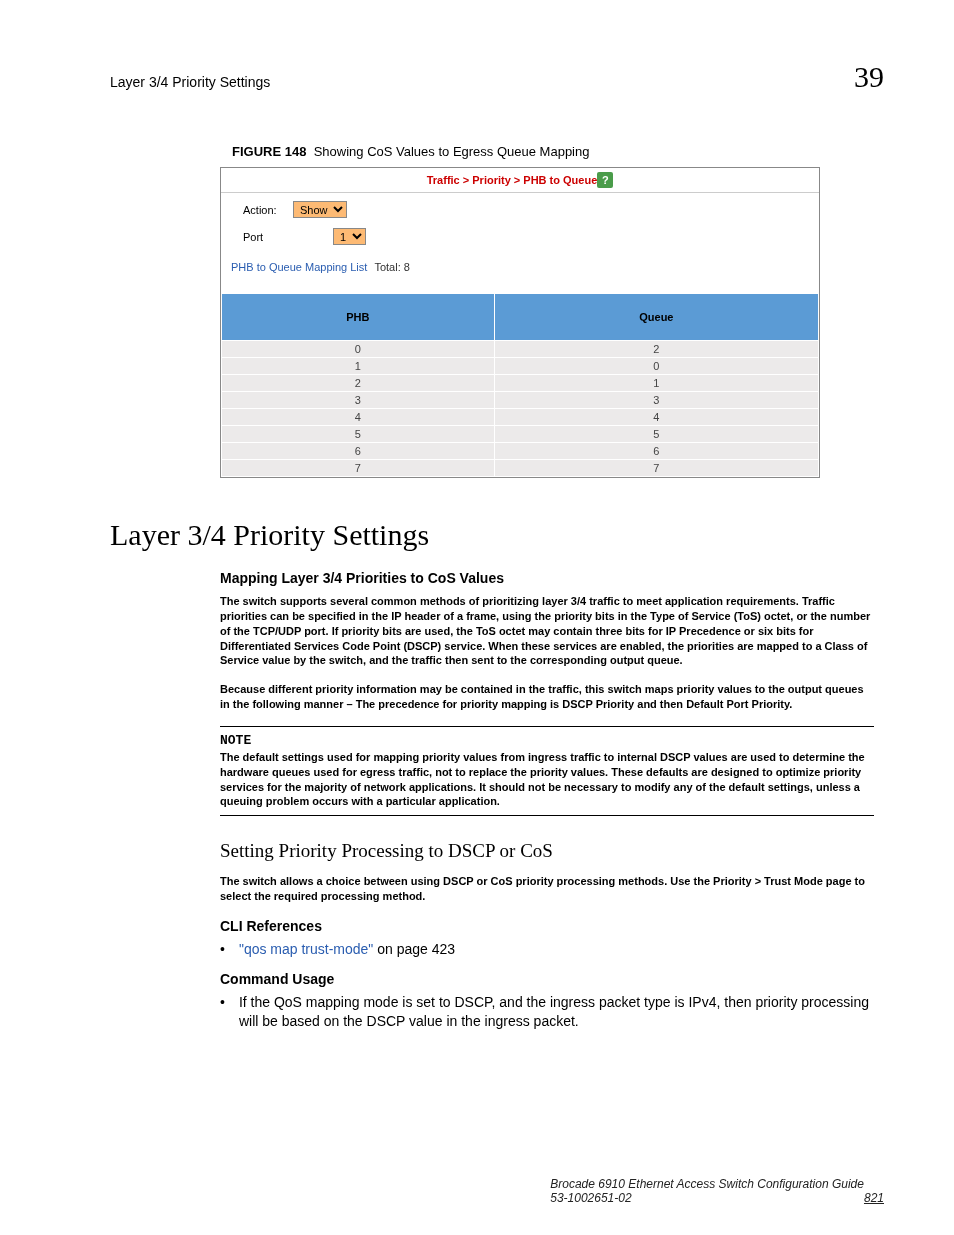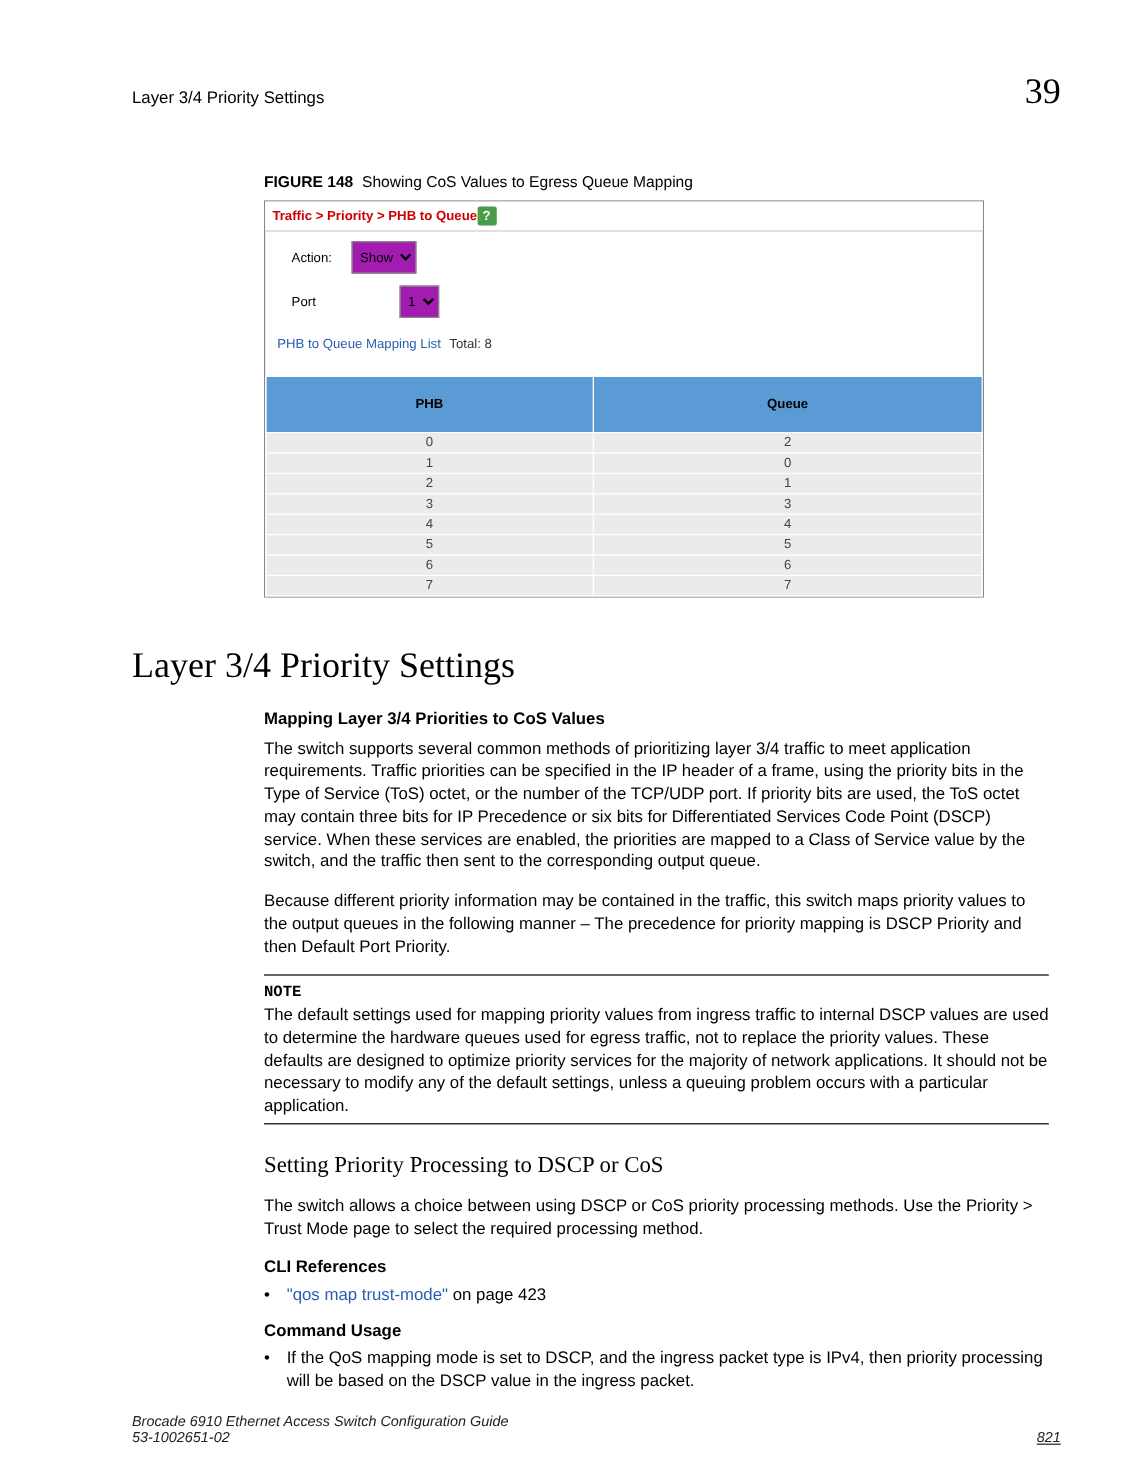--- a/index.html
+++ b/index.html
@@ -10,80 +10,80 @@
     background: #fff;
     width: 954px;
     height: 1235px;
     position: relative;
     padding: 60px 70px 40px 110px;
   }
   .header-row { display: flex; justify-content: space-between; align-items: baseline; margin-bottom: 50px; }
   .header-title { font-size: 14px; }
   .chapter-num { font-size: 30px; font-family: Georgia, serif; }
   .figure-caption { font-size: 13px; margin-left: 110px; margin-bottom: 8px; }
-  .figure-caption b { font-weight: bold; }
+  .figure-caption b { font-weight: bold; margin-left: 12px; }
   .screenshot-box {
     margin-left: 110px;
     border: 1px solid #888;
     width: 600px;
     font-size: 11px;
     background: #fff;
     margin-bottom: 40px;
   }
   .breadcrumb-bar {
-    display: flex; justify-content: flex-start; align-items: center;
+    display: flex; justify-content: center; align-items: center;
     padding: 4px 6px;
     border-bottom: 1px solid #ccc;
     background: #fff;
   }
   .breadcrumb { color: #c00; font-weight: bold; font-size: 11px; }
   .help-icon {
     width: 16px; height: 16px; background: #4a9c4a; color: #fff;
     display: flex; align-items: center; justify-content: center;
     font-weight: bold; border-radius: 2px; font-size: 11px;
   }
   .form-area { padding: 8px 10px 6px 10px; }
   .form-row { display: flex; align-items: center; margin-bottom: 10px; gap: 10px; margin-left: 12px; }
   .form-row label { width: 40px; }
-  .form-row select { font-size: 11px; border: 1px solid #888; background: #a21caf; padding: 0 2px; height: 27px; }
+  .form-row select { font-size: 11px; border: 1px solid #888; background: #fdba74; padding: 0 2px; height: 17px; }
   .list-title { color: #2a5db0; font-size: 11px; padding: 0 10px 20px 10px; }
   .list-title .total { color: #333; margin-left: 4px; }
   .map-table { width: 100%; border-collapse: collapse; font-size: 11px; }
   .map-table th {
     background: #5b9bd5; color: #000; font-weight: bold;
     border: 1px solid #fff; padding: 17px; text-align: center; font-size: 11px;
   }
   .map-table td {
     background: #eceaea; border: 1px solid #fff; padding: 2px;
     text-align: center; color: #444;
   }
   .section-h1 {
     font-family: Georgia, 'Times New Roman', serif;
     font-size: 30px; font-weight: normal;
     margin-bottom: 18px;
     margin-left: 0;
   }
   .body-indent { margin-left: 110px; margin-right: 10px; }
   .subhead-bold { font-weight: bold; font-size: 14px; margin-bottom: 8px; }
-  .para { font-size: 14px; line-height: 1.35; margin-bottom: 14px; }
+  .para { font-size: 11px; line-height: 1.35; margin-bottom: 14px; font-weight: bold; }
   .note-rule { border: none; border-top: 1px solid #000; margin: 6px 0; }
   .note-label { font-weight: bold; font-size: 13px; margin-bottom: 2px; font-family: Liberation Mono, monospace; }
   .section-h2 {
     font-family: Georgia, 'Times New Roman', serif;
     font-size: 19px; font-weight: normal;
     margin: 24px 0 12px 110px;
   }
   .list-head { font-weight: bold; font-size: 14px; margin-bottom: 6px; }
   .bullet-row { display: flex; gap: 14px; margin-bottom: 12px; padding-left: 0; }
   .bullet-dot { font-size: 14px; line-height: 1.35; }
   .bullet-text { font-size: 14px; line-height: 1.35; flex: 1; }
   .link { color: #2a5db0; }
   .footer {
     position: absolute; bottom: 30px; left: 110px; right: 70px;
-    display: flex; justify-content: space-between; align-items: flex-end;
+    display: flex; justify-content: flex-end; align-items: flex-end;
     font-style: italic; font-size: 12px; color: #222;
   }
   .footer .pnum { font-style: italic; text-decoration: underline; }
 </style>
 </head>
 <body>
 
 <div class="header-row">
   <div class="header-title">Layer 3/4 Priority Settings</div>
   <div class="chapter-num">39</div>

